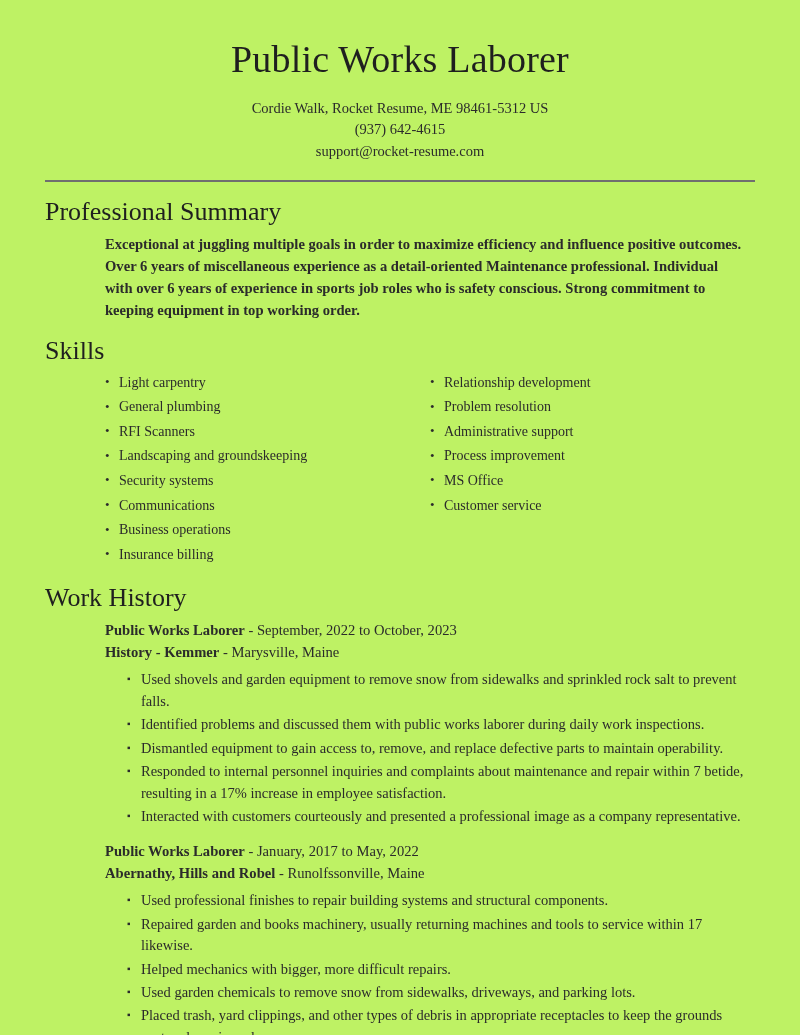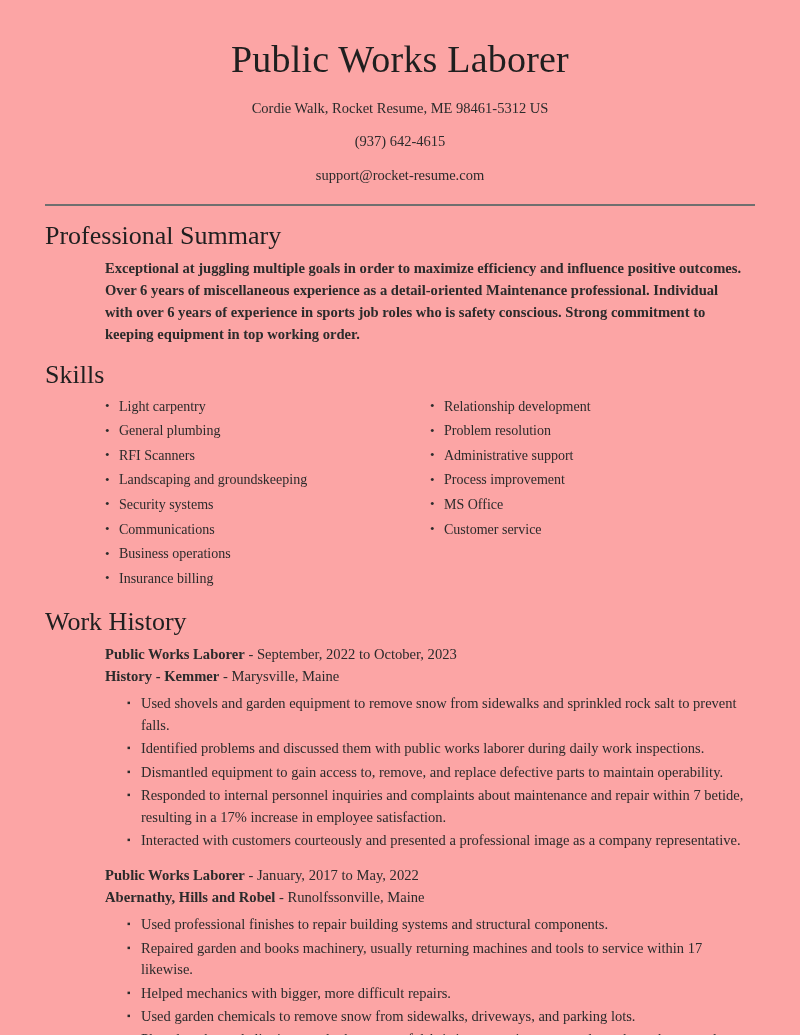--- a/index.html
+++ b/index.html
@@ -10,21 +10,21 @@
   }
   body {
     font-family: "Liberation Serif", "DejaVu Serif", serif;
     color: #2b2b2b;
     -webkit-font-smoothing: antialiased;
   }
   .page {
     position: relative;
     width: 800px;
     height: 1035px;
-    background: #fca5a5;
+    background: #bef264;
     overflow: hidden;
   }
   .inner {
     padding: 0 45px;
   }
 
   
   .resume-title {
     text-align: center;
     font-size: 38px;
@@ -36,21 +36,20 @@
     line-height: 1.15;
   }
   .contact-block {
     text-align: center;
     margin-top: 16px;
   }
   .contact-line {
     font-size: 14.5px;
     line-height: 1.48;
     color: #2b2b2b;
-    margin-top: 12px;
   }
   .header-rule {
     height: 2px;
     background: #6f6f6f;
     margin-top: 18px;
   }
 
   
   .section {
     margin-top: 14px;

